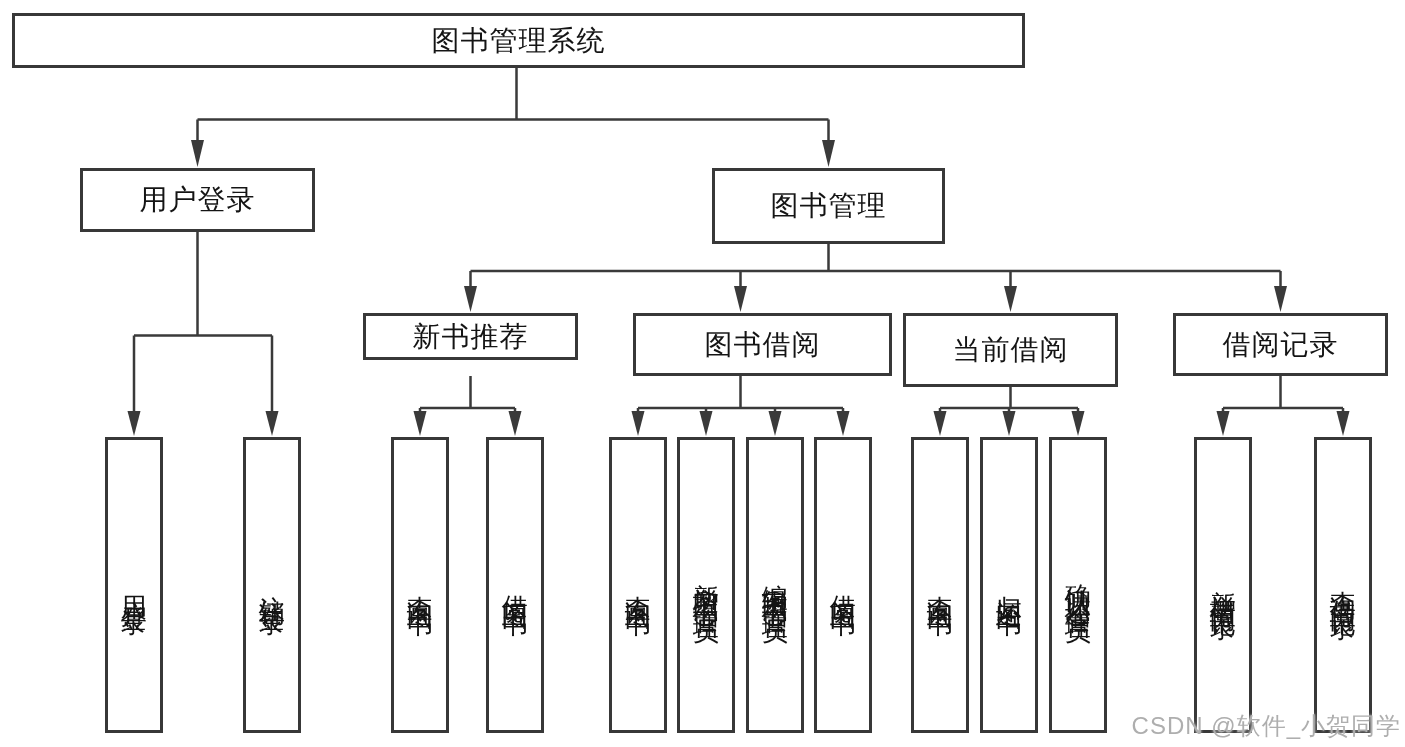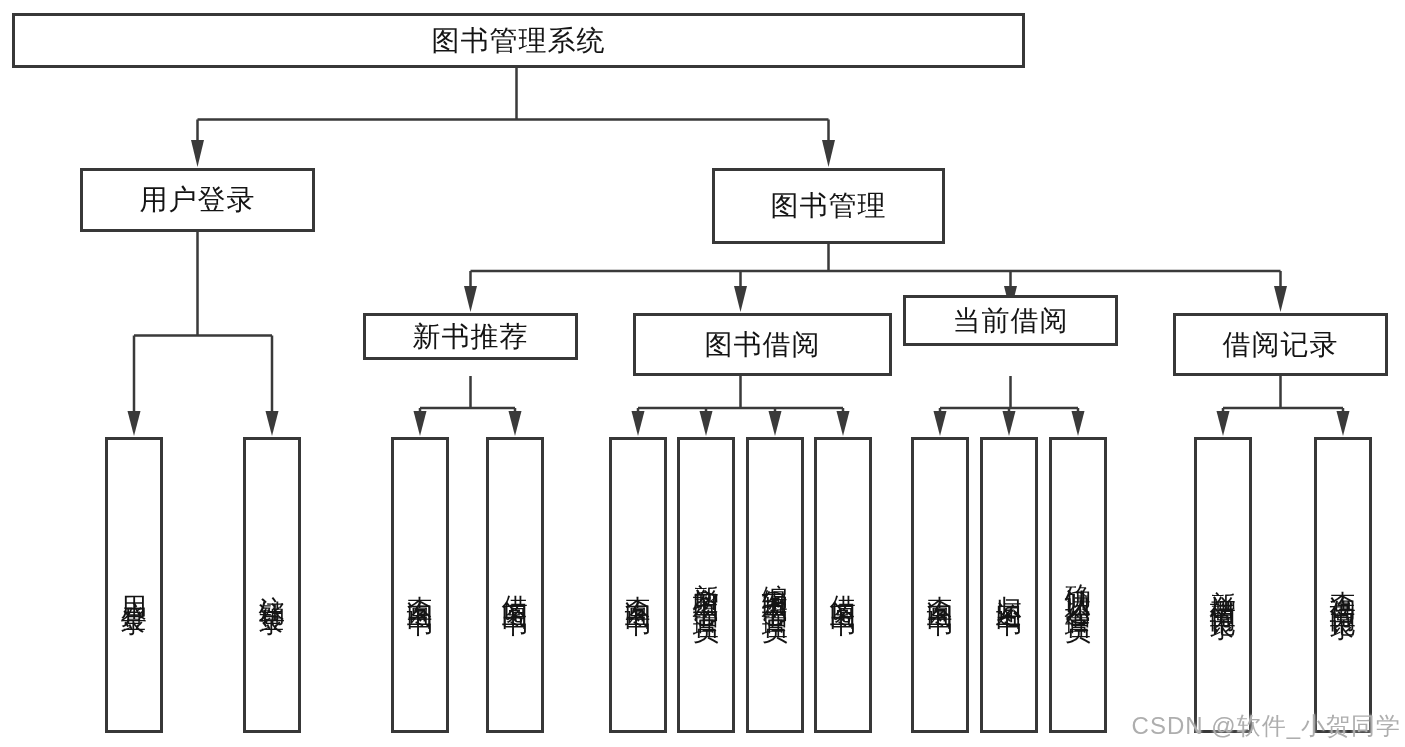--- a/index.html
+++ b/index.html
@@ -111,21 +111,21 @@
   <div class="node h-node" style="left:712px;top:168px;width:233px;height:76px;">
     <span class="lbl">图书管理</span>
   </div>
 
   <div class="node h-node" style="left:363px;top:313px;width:215px;height:47px;">
     <span class="lbl">新书推荐</span>
   </div>
   <div class="node h-node" style="left:633px;top:313px;width:259px;height:63px;">
     <span class="lbl">图书借阅</span>
   </div>
-  <div class="node h-node" style="left:903px;top:295px;width:215px;height:51px;">
+  <div class="node h-node" style="left:903px;top:313px;width:215px;height:74px;">
     <span class="lbl">当前借阅</span>
   </div>
   <div class="node h-node" style="left:1173px;top:313px;width:215px;height:63px;">
     <span class="lbl">借阅记录</span>
   </div>
 
   <div class="node v-node" style="left:105px;top:437px;width:58px;height:296px;">
     <span class="lbl">用户登录</span>
   </div>
   <div class="node v-node" style="left:243px;top:437px;width:58px;height:296px;">

